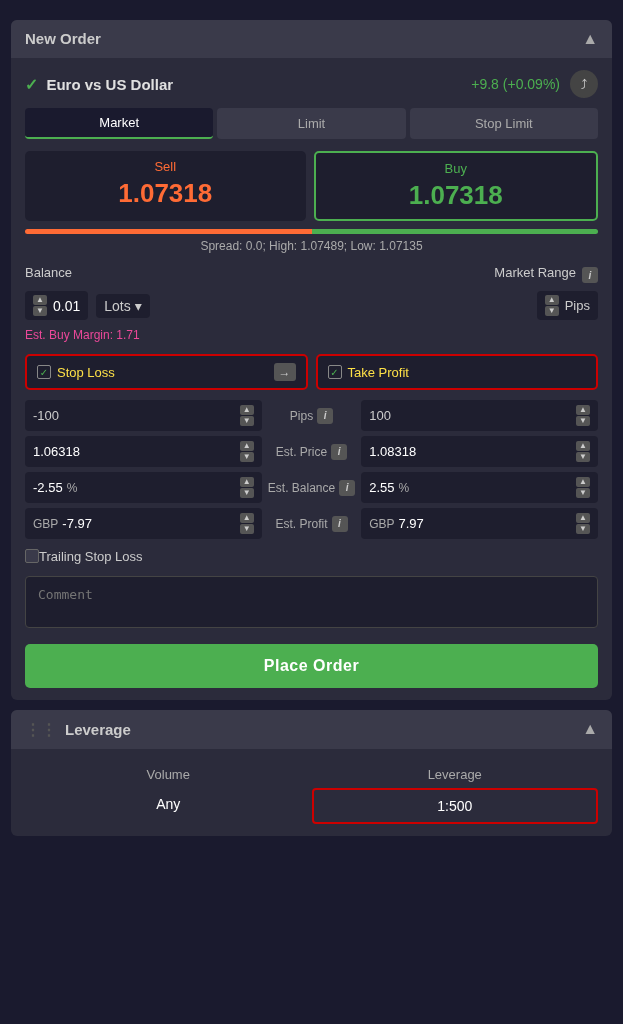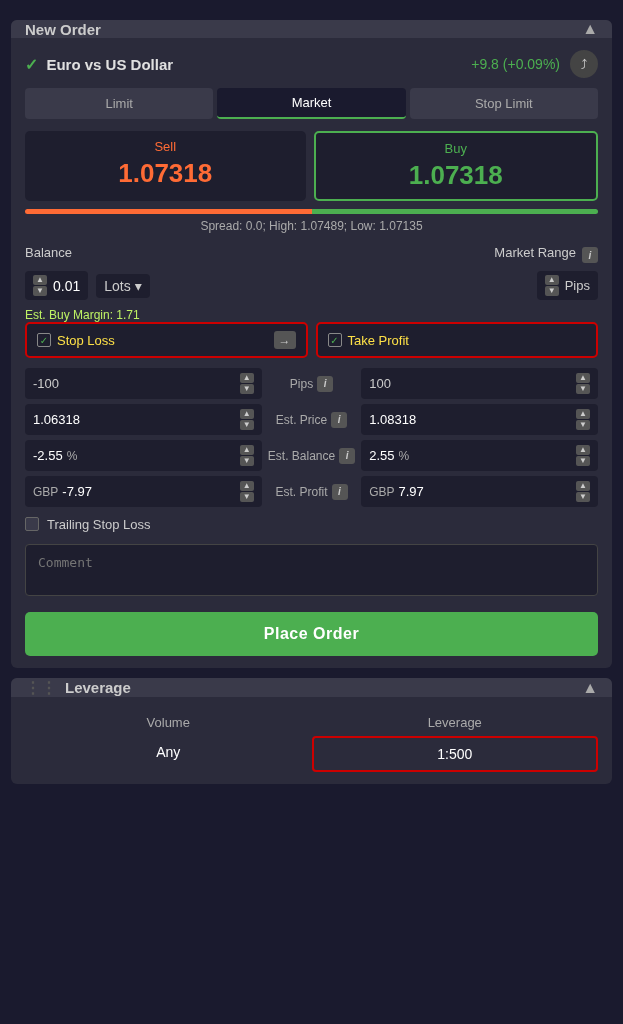--- a/index.html
+++ b/index.html
@@ -14,24 +14,24 @@
     }
     .panel {
       width: 601px;
       background: #2b2b3b;
       border-radius: 6px;
       margin: 10px auto;
       overflow: hidden;
     }
     .panel-header {
       background: #3a3a4a;
-      padding: 0 14px;
+      padding: 10px 14px;
       display: flex;
       justify-content: space-between;
-      align-items: flex-end;
+      align-items: flex-start;
       color: #ccc;
       font-size: 15px;
       font-weight: bold;
     }
     .panel-header .collapse-btn {
       color: #aaa;
       font-size: 16px;
       cursor: pointer;
       background: none;
       border: none;
@@ -210,22 +210,23 @@
       align-items: center;
       background: #1e1e2e;
       border-radius: 4px;
       padding: 4px 8px;
       color: #ccc;
       font-size: 13px;
       gap: 6px;
       margin-left: auto;
     }
     .est-margin {
-      color: #bef264;
+      color: #ec4899;
       font-size: 12px;
+      margin-bottom: 12px;
     }
     
     .info-icon {
       display: inline-flex;
       align-items: center;
       justify-content: center;
       width: 16px;
       height: 16px;
       border-radius: 3px;
       background: #555;
@@ -321,21 +322,21 @@
       font-size: 12px;
     }
     .currency-label {
       color: #aaa;
       font-size: 12px;
     }
     
     .trailing-row {
       display: flex;
       align-items: flex-start;
-      gap: 8px;
+      gap: 0;
       margin-bottom: 12px;
     }
     .checkbox-unchecked {
       width: 14px;
       height: 14px;
       background: #3a3a4a;
       border: 1px solid #666;
       border-radius: 2px;
       cursor: pointer;
     }
@@ -427,22 +428,22 @@
           <span>Euro vs US Dollar</span>
         </div>
         <div class="instrument-right">
           <span class="price-change">+9.8 (+0.09%)</span>
           <div class="share-btn">⤴</div>
         </div>
       </div>
 
       
       <div class="order-tabs">
+        <button class="order-tab active">Market</button>
         <button class="order-tab">Limit</button>
-        <button class="order-tab active">Market</button>
         <button class="order-tab">Stop Limit</button>
       </div>
 
       
       <div class="price-boxes">
         <div class="price-box sell-box">
           <div class="label">Sell</div>
           <div class="value">1.07318</div>
         </div>
         <div class="price-box buy-box">

